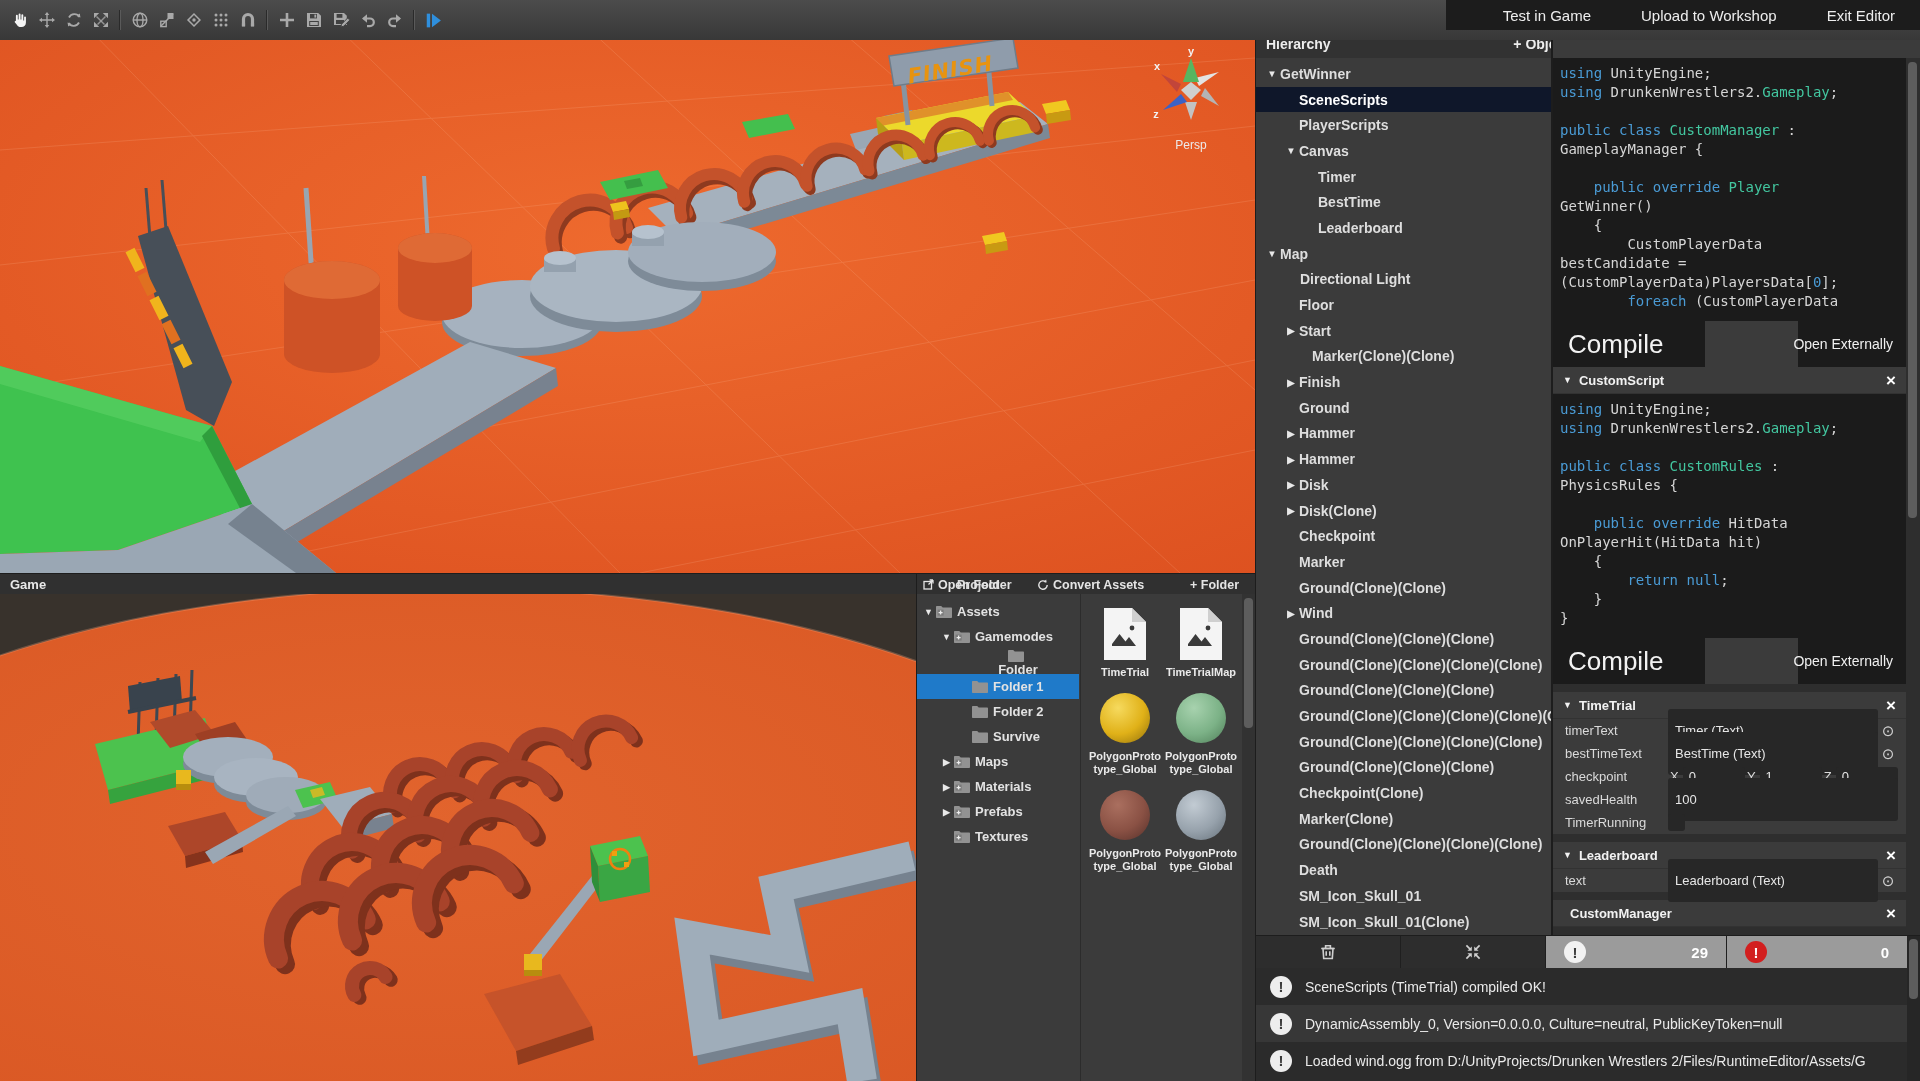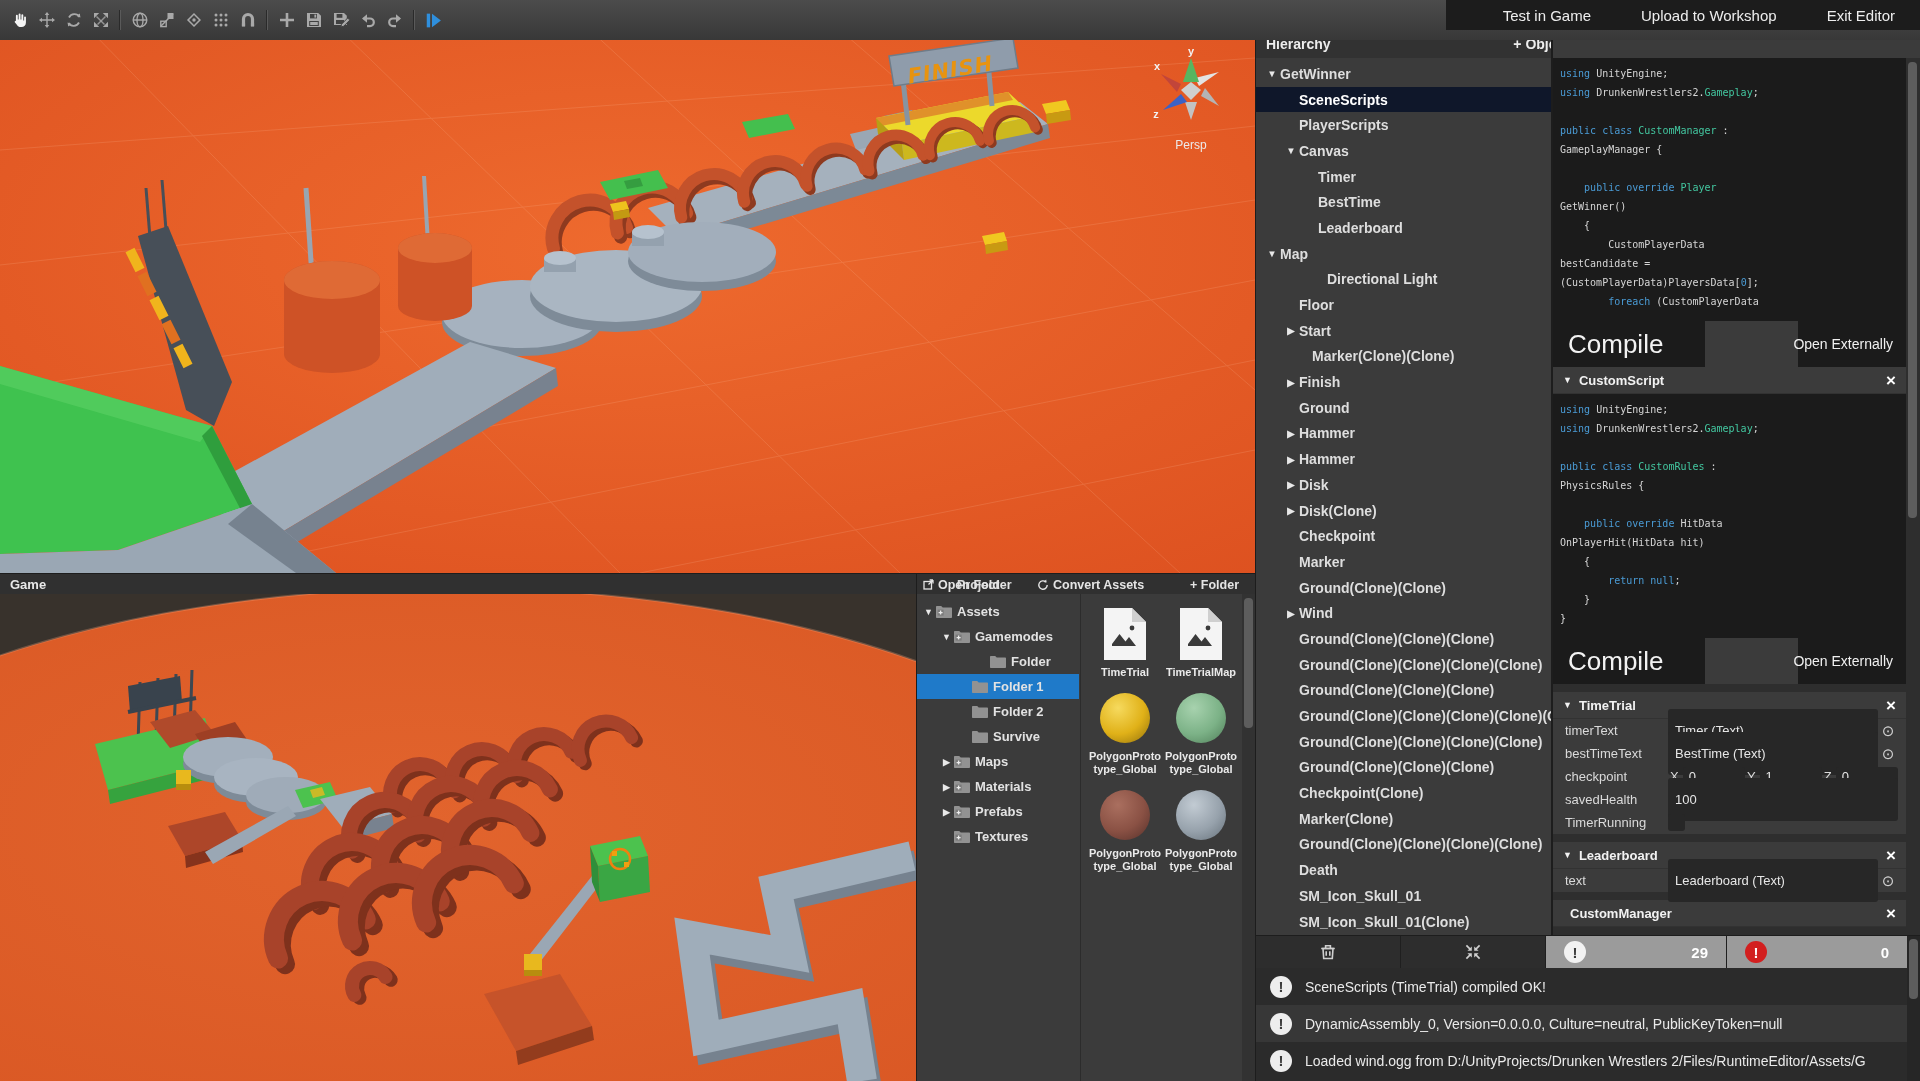--- a/index.html
+++ b/index.html
@@ -57,21 +57,21 @@
   .hrow{height:25.7px;display:flex;align-items:center;font-size:14px;font-weight:bold;color:#dedede;white-space:nowrap;}
   .hrow.sel{background:#0f172a;color:#fff;}
   .hrow .arr{width:16px;font-size:9.5px;text-align:center;color:#e8e8e8;flex:none;}
   .hier-scroll{position:absolute;right:0;top:28px;bottom:0;width:12px;background:#343434;}
   
   .insp{position:absolute;left:1551px;top:30px;width:369px;height:905px;background:#3b3b3b;
         border-left:2px solid #1d1d1d;box-sizing:border-box;overflow:hidden;}
   .insp-body{position:absolute;left:0;top:28px;width:353px;bottom:0;overflow:hidden;}
   .insp-scroll{position:absolute;right:0;top:28px;bottom:0;width:14px;background:#2e2e2e;}
   .code{background:#1b1b1b;padding:6px 0 10px 7px;font-family:"DejaVu Sans Mono",monospace;
-        font-size:10px;line-height:19px;color:#d6d6d6;}
+        font-size:14px;line-height:19px;color:#d6d6d6;}
   .code-line{white-space:pre;}
   .c-k{color:#4a9bd5;} .c-t{color:#43c7a0;} .c-n{color:#4a9bd5;} .c-p{color:#d6d6d6;}
   .compile-bar{height:46px;background:#1b1b1b;position:relative;display:flex;align-items:center;}
   .compile{font-size:26px;color:#f2f2f2;padding-left:15px;}
   .cb-mid{position:absolute;left:152px;width:93px;top:0;height:100%;background:#3b3b3b;}
   .openext{position:absolute;right:13px;font-size:14px;color:#f0f0f0;}
   .sec-hd{height:26px;display:flex;align-items:center;padding:0 10px;font-size:13px;font-weight:bold;
           color:#f2f2f2;background:#3b3b3b;border-bottom:1px solid #323232;}
   .sec-hd .arr{font-size:9px;margin-right:7px;}
   .sec-close{margin-left:auto;font-size:17px;font-weight:bold;color:#fff;line-height:1;}
@@ -550,21 +550,21 @@
           <span class="arr">▼</span>
           <span class="fico">
             <svg width="16" height="13" viewBox="0 0 16 13">
               <path fill="#929292" d="M0 2c0-.6.4-1 1-1h4.2L6.7 2.5H15c.6 0 1 .4 1 1V12c0 .6-.4 1-1 1H1c-.6 0-1-.4-1-1z"></path>
               <rect x="1.6" y="4.6" width="6" height="6" fill="#7a7a7a"></rect>
               <path d="M4.6 5.6v4M2.6 7.6h4" stroke="#ececec" stroke-width="1.3"></path>
             </svg>
           </span>
           <span>Gamemodes</span>
         </div>
-        <div class="trow" style="padding-left: 58px;">
+        <div class="trow" style="padding-left: 40px; flex-direction: column;">
           <span class="arr"></span>
           <span class="fico">
             <svg width="16" height="13" viewBox="0 0 16 13">
               <path fill="#929292" d="M0 2c0-.6.4-1 1-1h4.2L6.7 2.5H15c.6 0 1 .4 1 1V12c0 .6-.4 1-1 1H1c-.6 0-1-.4-1-1z"></path>
             </svg>
           </span>
           <span>Folder</span>
         </div>
         <div class="trow sel" style="padding-left: 40px;">
           <span class="arr"></span>
@@ -726,21 +726,21 @@
           <span class="hlabel">BestTime</span>
         </div>
         <div class="hrow" style="padding-left: 46px;">
           <span class="arr"></span>
           <span class="hlabel">Leaderboard</span>
         </div>
         <div class="hrow" style="padding-left: 8px;">
           <span class="arr">▼</span>
           <span class="hlabel">Map</span>
         </div>
-        <div class="hrow" style="padding-left: 43px; margin-left: 12px;">
+        <div class="hrow" style="padding-left: 28px;">
           <span class="arr"></span>
           <span class="hlabel">Directional Light</span>
         </div>
         <div class="hrow" style="padding-left: 27px;">
           <span class="arr"></span>
           <span class="hlabel">Floor</span>
         </div>
         <div class="hrow" style="padding-left: 27px;">
           <span class="arr">▶</span>
           <span class="hlabel">Start</span>

